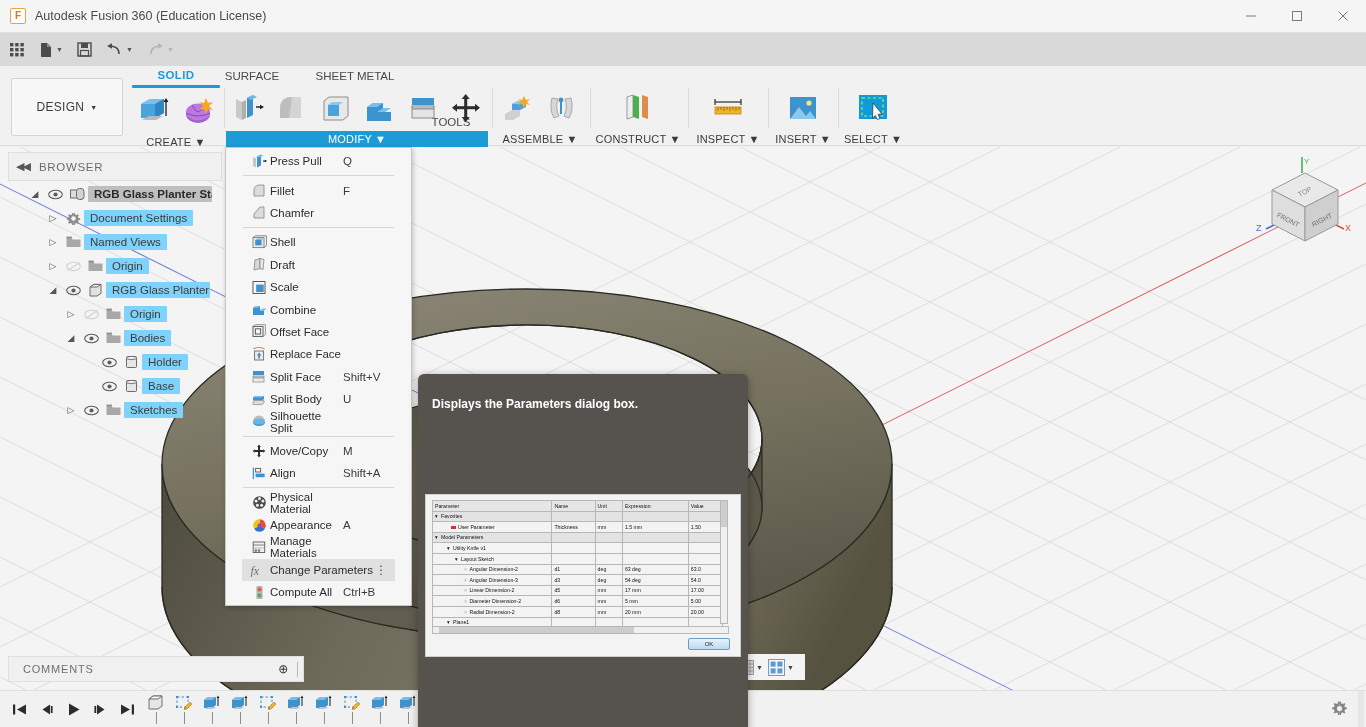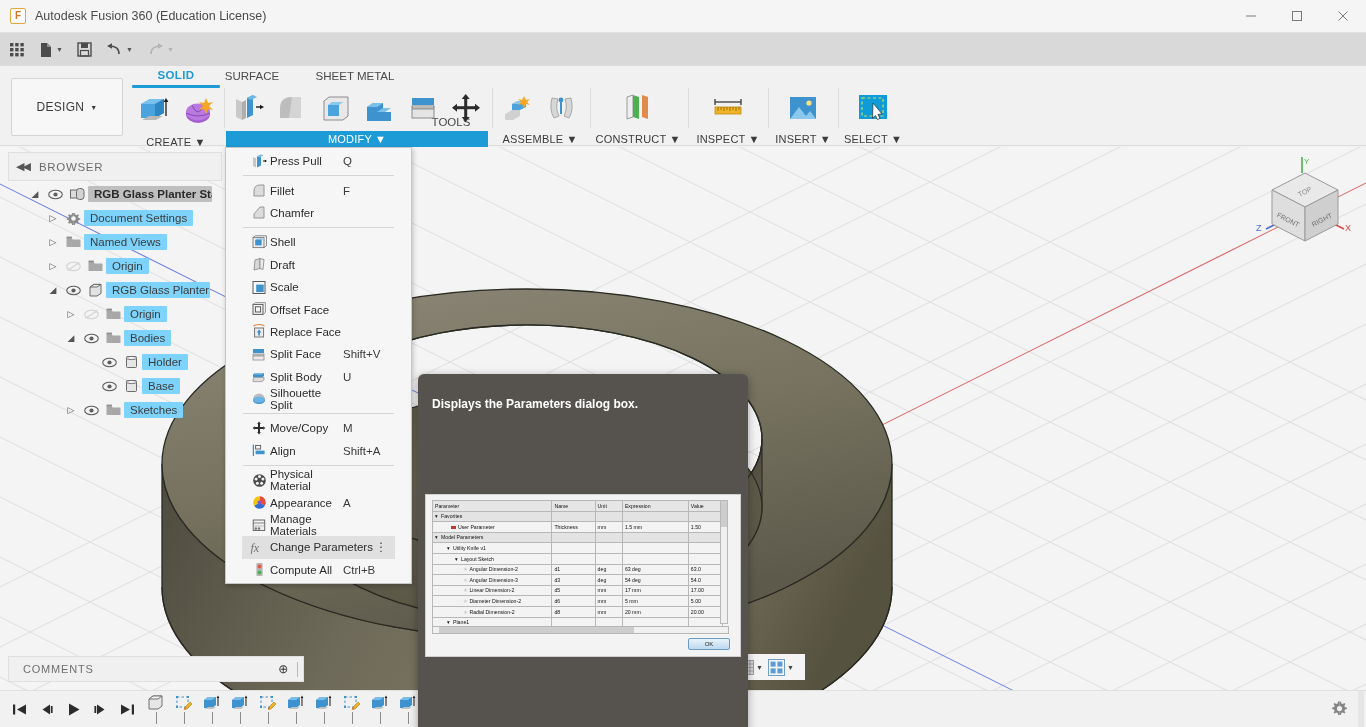--- a/index.html
+++ b/index.html
@@ -949,20 +949,31 @@
       <span class="mi-ic">
         <svg width="15" height="15" viewBox="0 0 15 15">
             <rect x="1" y="1.5" width="12" height="12" fill="none" stroke="#5a5a5a" stroke-width="1"></rect>
             <rect x="4.2" y="4.6" width="7.5" height="7.5" fill="#3e92ce"></rect>
           </svg>
       </span>
       <span class="mi-lbl">Scale</span>
       <span class="mi-key"></span>
     </div>
 
+    <div class="mi">
+      <span class="mi-ic">
+        <svg width="15" height="15" viewBox="0 0 15 15">
+            <path d="M1 6 l2.4-1.8 l4.6 0 l0 4.2 l4 0 l0 4.6 l-8.6 0 l-2.4 0 z" fill="#3e92ce"></path>
+            <path d="M1 6 l2.4-1.8 l4.6 0 l-2.4 1.8 z" fill="#7cbde8"></path>
+            <path d="M8 8.4 l2.4-1.8 l4.2 0 l-2.4 1.8 z" fill="#7cbde8"></path>
+          </svg>
+      </span>
+      <span class="mi-lbl">Combine</span>
+      <span class="mi-key"></span>
+    </div>
 
     <div class="mi">
       <span class="mi-ic">
         <svg width="15" height="15" viewBox="0 0 15 15">
             <rect x="1" y="2.4" width="10" height="10" fill="none" stroke="#5a5a5a" stroke-width="1"></rect>
             <path d="M1 2.4 l2.4-1.8 l10 0 l0 10 l-2.4 1.8" fill="none" stroke="#8d8d8d" stroke-width="0.9"></path>
             <rect x="3.4" y="4.8" width="5.2" height="5.2" fill="none" stroke="#5a5a5a" stroke-width="1"></rect>
           </svg>
       </span>
       <span class="mi-lbl">Offset Face</span>

